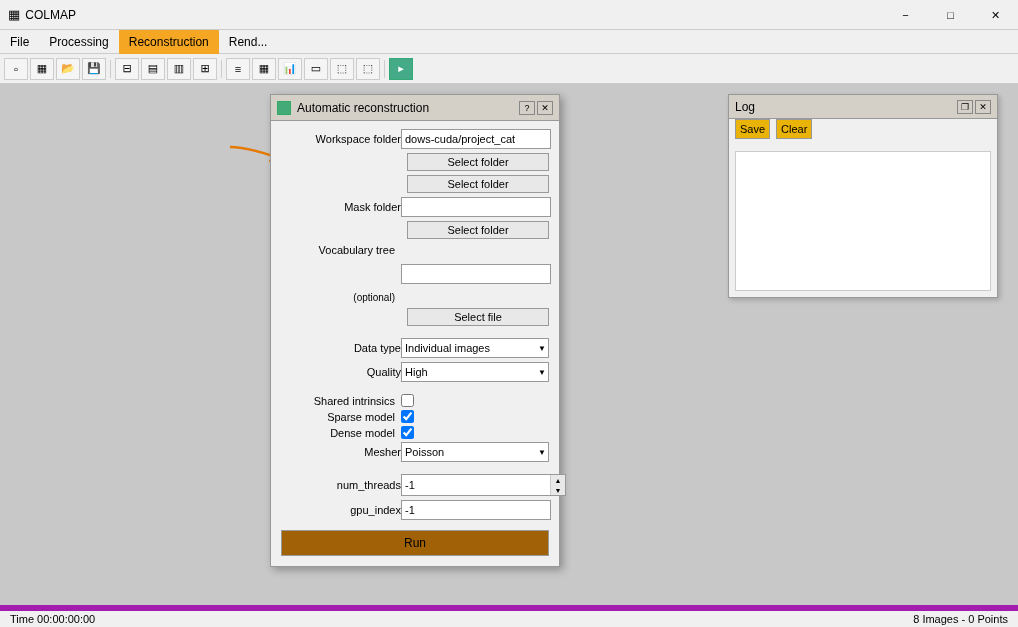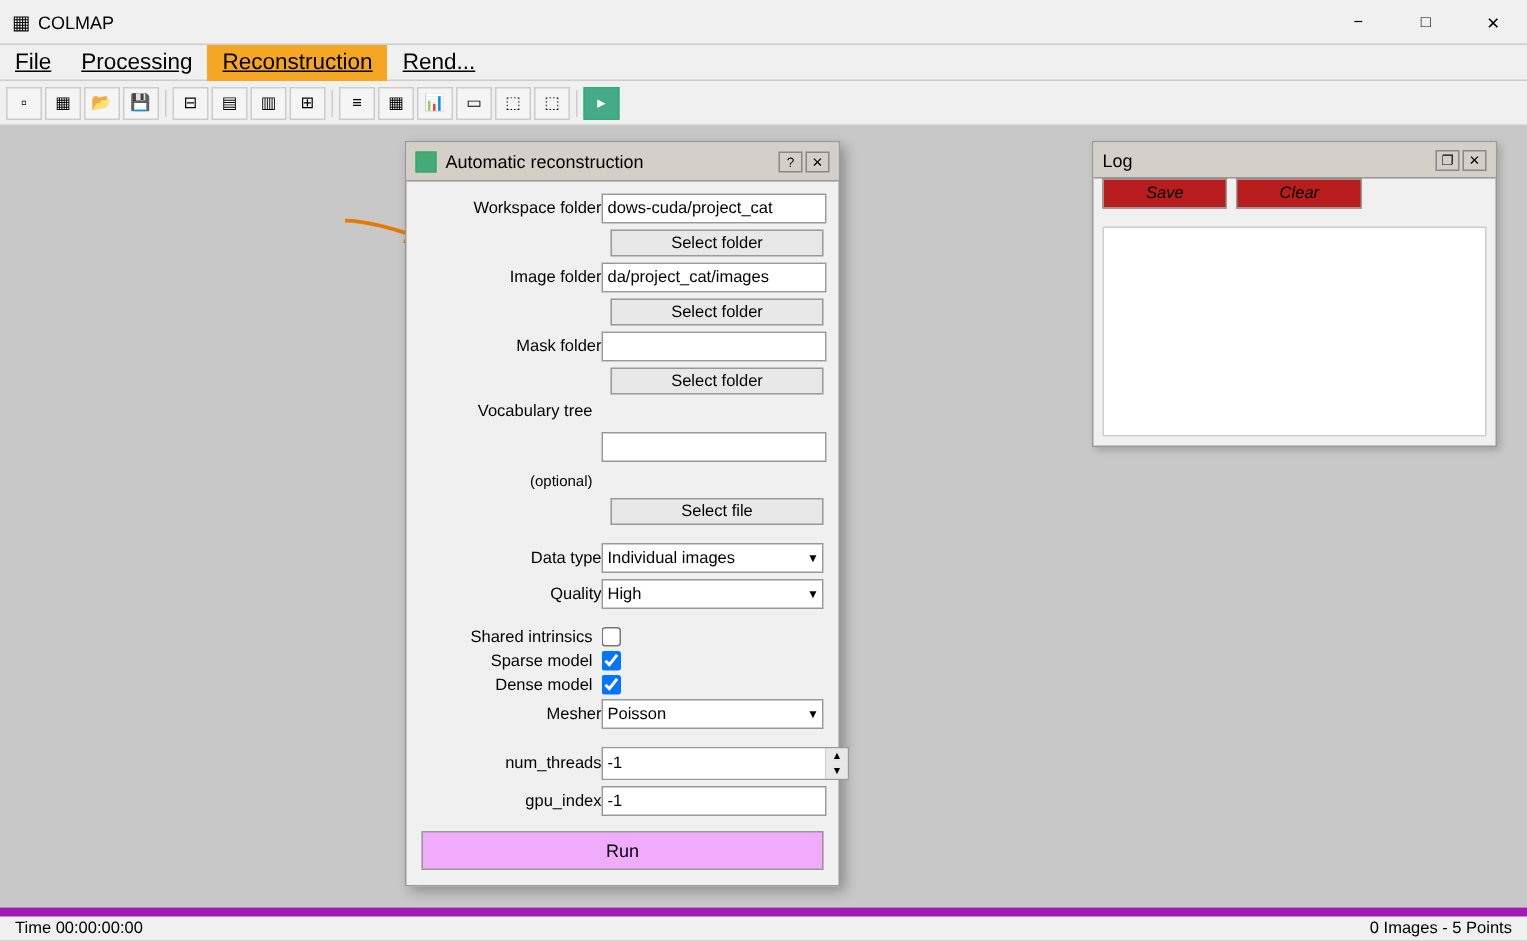--- a/index.html
+++ b/index.html
@@ -45,26 +45,25 @@
     
     .menu-bar {
       background: #f0f0f0;
       height: 24px;
       display: flex;
       align-items: center;
       border-bottom: 1px solid #ccc;
     }
     .menu-item {
       padding: 2px 10px;
-      font-size: 15px;
+      font-size: 12px;
       cursor: pointer;
       height: 24px;
       display: flex;
       align-items: center;
-      text-decoration: underline;
     }
     .menu-item.active {
       background: #f5a623;
       color: #000000;
     }
 
     
     .toolbar {
       background: #f0f0f0;
       height: 30px;
@@ -291,21 +290,21 @@
       font-size: 7px;
     }
 
     .run-btn {
       display: block;
       width: 100%;
       margin-top: 10px;
       padding: 5px 0;
       font-size: 12px;
       border: 1px solid #999;
-      background: #f0abfc;
+      background: #a16207;
       cursor: pointer;
       text-align: center;
     }
 
     
     .log-window {
       position: absolute;
       top: 10px;
       right: 20px;
       width: 270px;
@@ -334,26 +333,25 @@
       background: white;
       border: 1px solid #ccc;
       margin: 6px;
     }
     .log-buttons {
       display: flex;
       gap: 6px;
       padding: 0 6px 6px 6px;
     }
     .log-btn {
-      padding: 3px 28px;
-      font-size: 11px;
-      border: 1px solid #999;
-      background: #b91c1c;
-      cursor: pointer;
-      font-style: italic;
+      padding: 3px 4px;
+      font-size: 11px;
+      border: 1px solid #999;
+      background: #eab308;
+      cursor: pointer;
     }
 
     
     .arrow-container {
       position: absolute;
       top: 58px;
       left: 230px;
       pointer-events: none;
     }
 
@@ -433,24 +431,20 @@
       <div class="form-row">
         <div class="form-label">Workspace folder</div>
         <input class="form-input" type="text" value="dows-cuda/project_cat" style="">
       </div>
       <div class="form-row">
         <div style="min-width:120px;"></div>
         <button class="form-btn">Select folder</button>
       </div>
 
       <div class="form-row">
-        <div class="form-label">Image folder</div>
-        <input class="form-input" type="text" value="da/project_cat/images" style="">
-      </div>
-      <div class="form-row">
         <div style="min-width:120px;"></div>
         <button class="form-btn">Select folder</button>
       </div>
 
       <div class="form-row">
         <div class="form-label">Mask folder</div>
         <input class="form-input" type="text" value="" style="">
       </div>
       <div class="form-row">
         <div style="min-width:120px;"></div>
@@ -563,14 +557,14 @@
     <div class="log-content"></div>
   </div>
 
 </div>
 
 <div class="status-bar">
   <span class="status-time">
     <span>Time</span>
     <span>00:00:00:00</span>
   </span>
-  <span class="status-right">0 Images - 5 Points</span>
+  <span class="status-right">8 Images - 0 Points</span>
 </div>
 
 </body></html>

